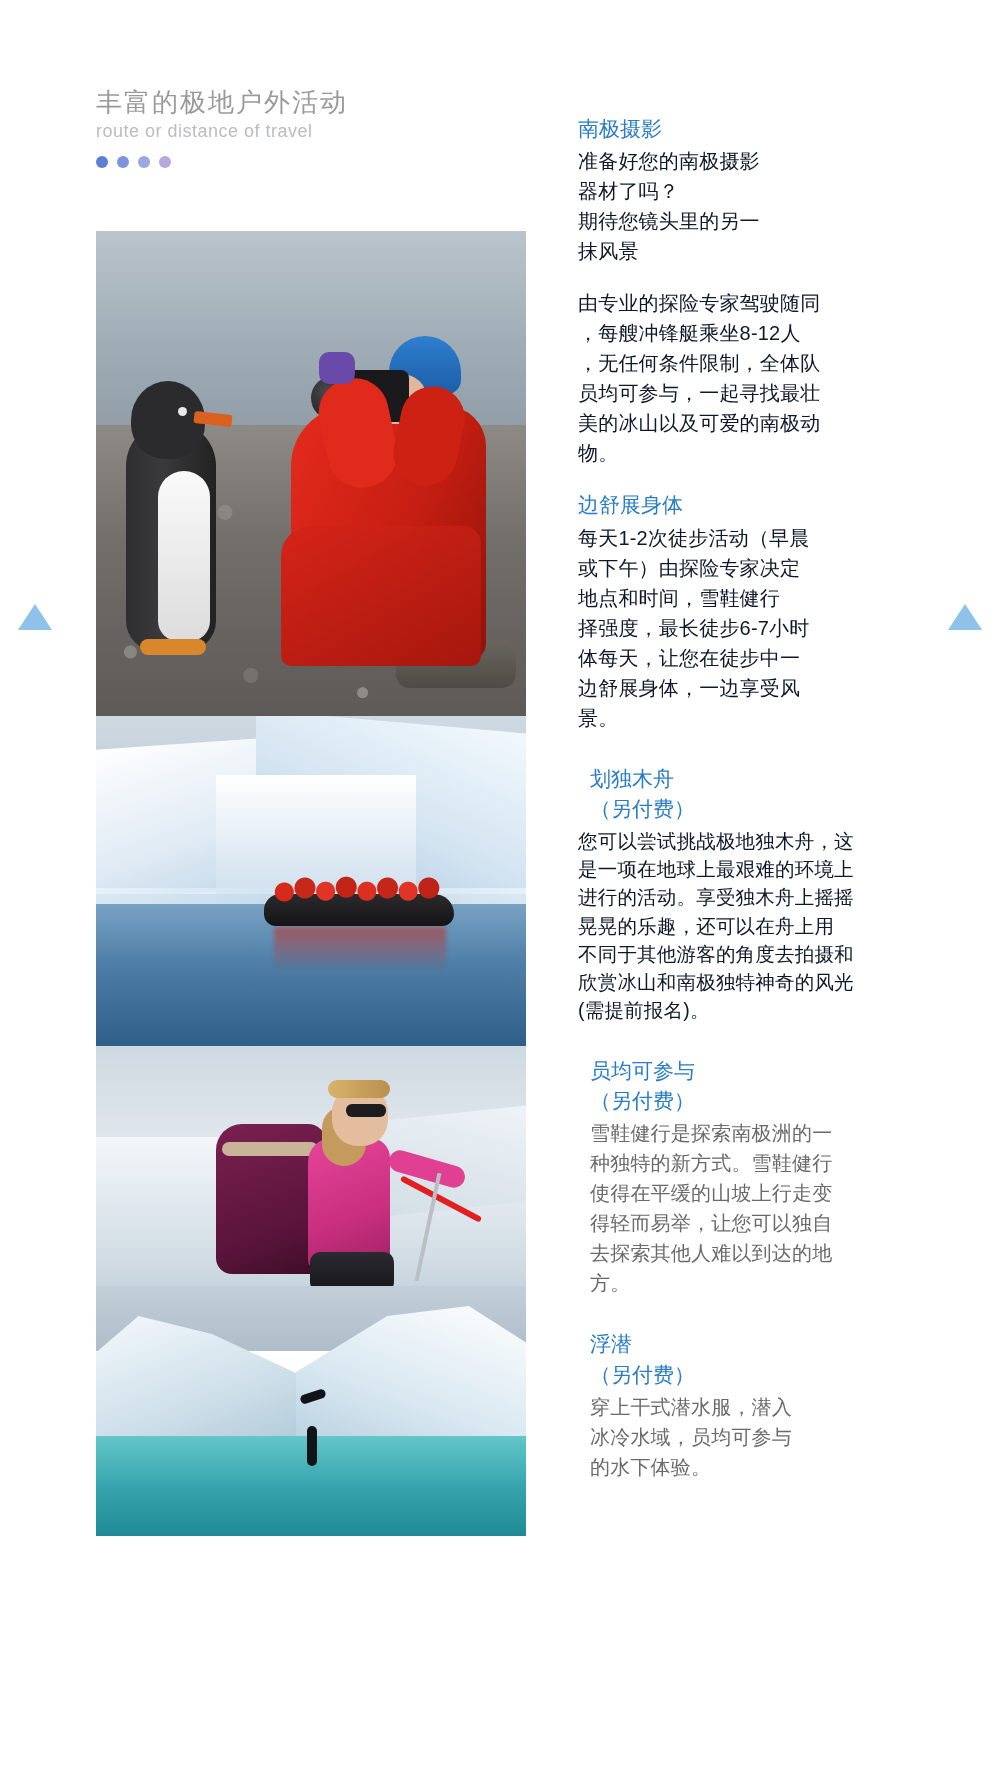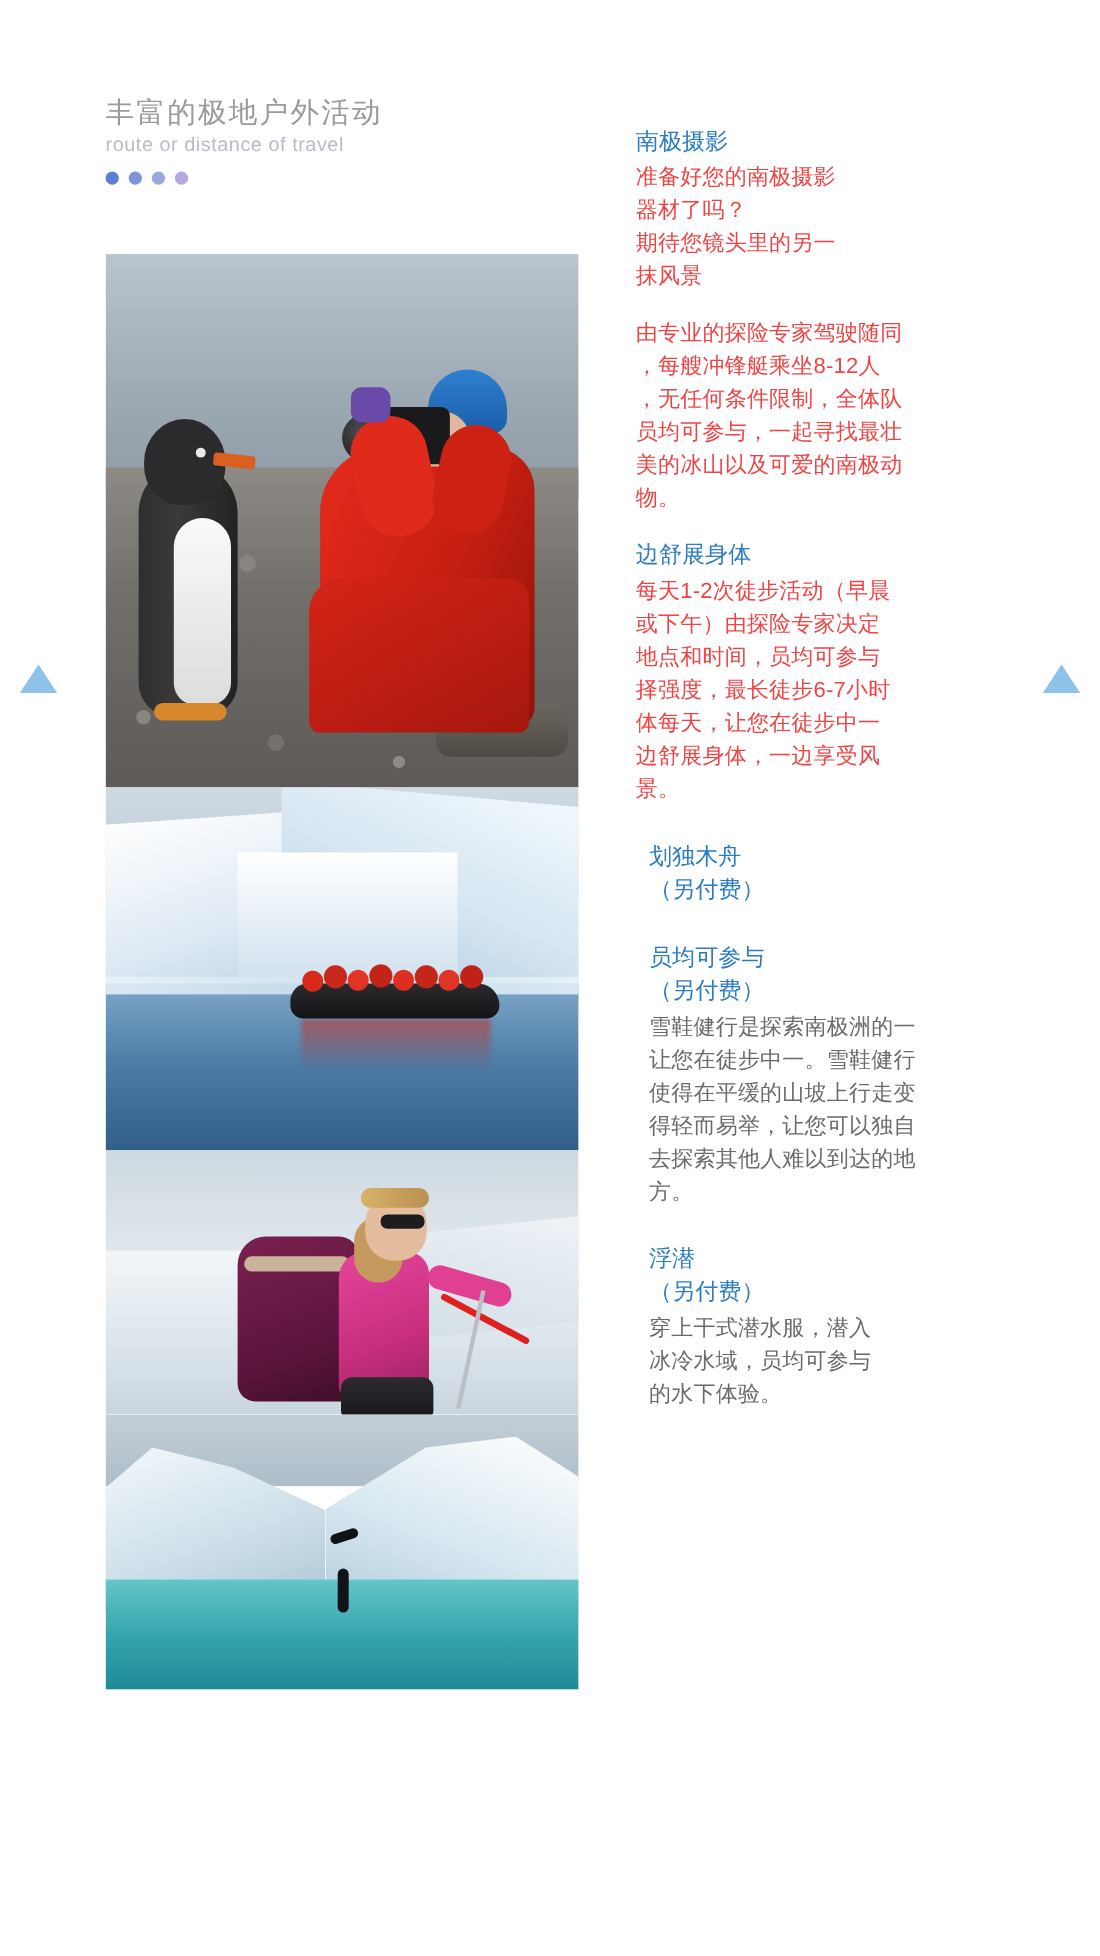--- a/index.html
+++ b/index.html
@@ -332,21 +332,21 @@
   .sec-title {
     color: #2b7cc4;
     font-size: 21px;
     line-height: 1.45;
     margin: 0 0 2px 0;
     font-weight: 400;
     white-space: pre-line;
   }
   .sec-title.indent { padding-left: 12px; margin-top: 31px; }
   .sec-body {
-    color: #ef4444;
+    color: #0f172a;
     font-size: 20px;
     line-height: 1.5;
     margin: 0;
     white-space: pre-line;
     letter-spacing: 0.2px;
   }
   .sec-body.grey { color: #6a6a6a; padding-left: 12px; }
   .sec-body.tight { font-size: 19.5px; line-height: 1.45; }
 </style>
 </head>
@@ -448,37 +448,44 @@
 ，无任何条件限制，全体队
 员均可参与，一起寻找最壮
 美的冰山以及可爱的南极动
 物。</p>
   </div>
 
   <div class="block">
     <h3 class="sec-title">边舒展身体</h3>
     <p class="sec-body">每天1-2次徒步活动（早晨
 或下午）由探险专家决定
-地点和时间，员均可参与
+地点和时间，雪鞋健行
 择强度，最长徒步6-7小时
 体每天，让您在徒步中一
 边舒展身体，一边享受风
 景。</p>
   </div>
 
   <div class="block">
     <h3 class="sec-title indent">划独木舟
 （另付费）</h3>
+    <p class="sec-body tight">您可以尝试挑战极地独木舟，这
+是一项在地球上最艰难的环境上
+进行的活动。享受独木舟上摇摇
+晃晃的乐趣，还可以在舟上用
+不同于其他游客的角度去拍摄和
+欣赏冰山和南极独特神奇的风光
+(需提前报名)。</p>
   </div>
 
   <div class="block">
     <h3 class="sec-title indent">员均可参与
 （另付费）</h3>
     <p class="sec-body grey">雪鞋健行是探索南极洲的一
-让您在徒步中一。雪鞋健行
+种独特的新方式。雪鞋健行
 使得在平缓的山坡上行走变
 得轻而易举，让您可以独自
 去探索其他人难以到达的地
 方。</p>
   </div>
 
   <div class="block">
     <h3 class="sec-title indent">浮潜
 （另付费）</h3>
     <p class="sec-body grey">穿上干式潜水服，潜入

